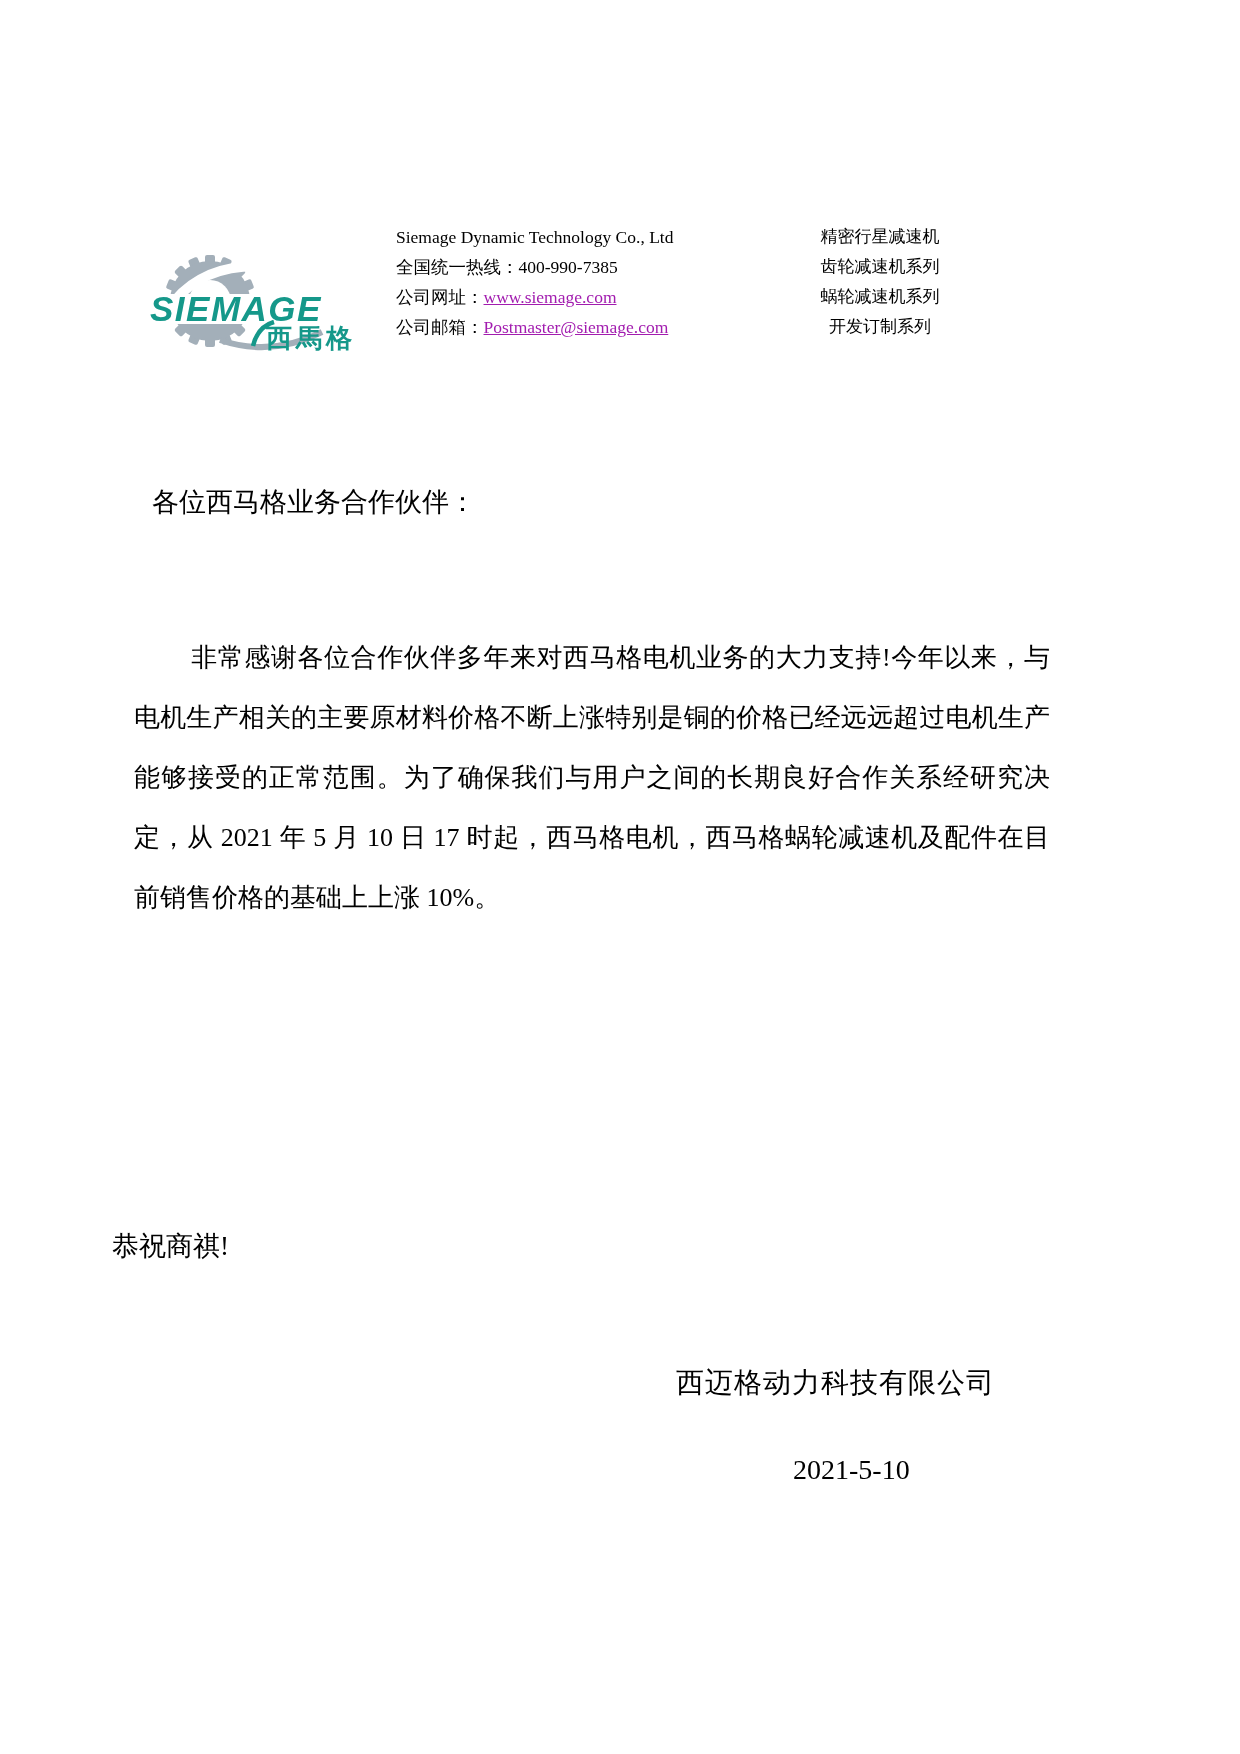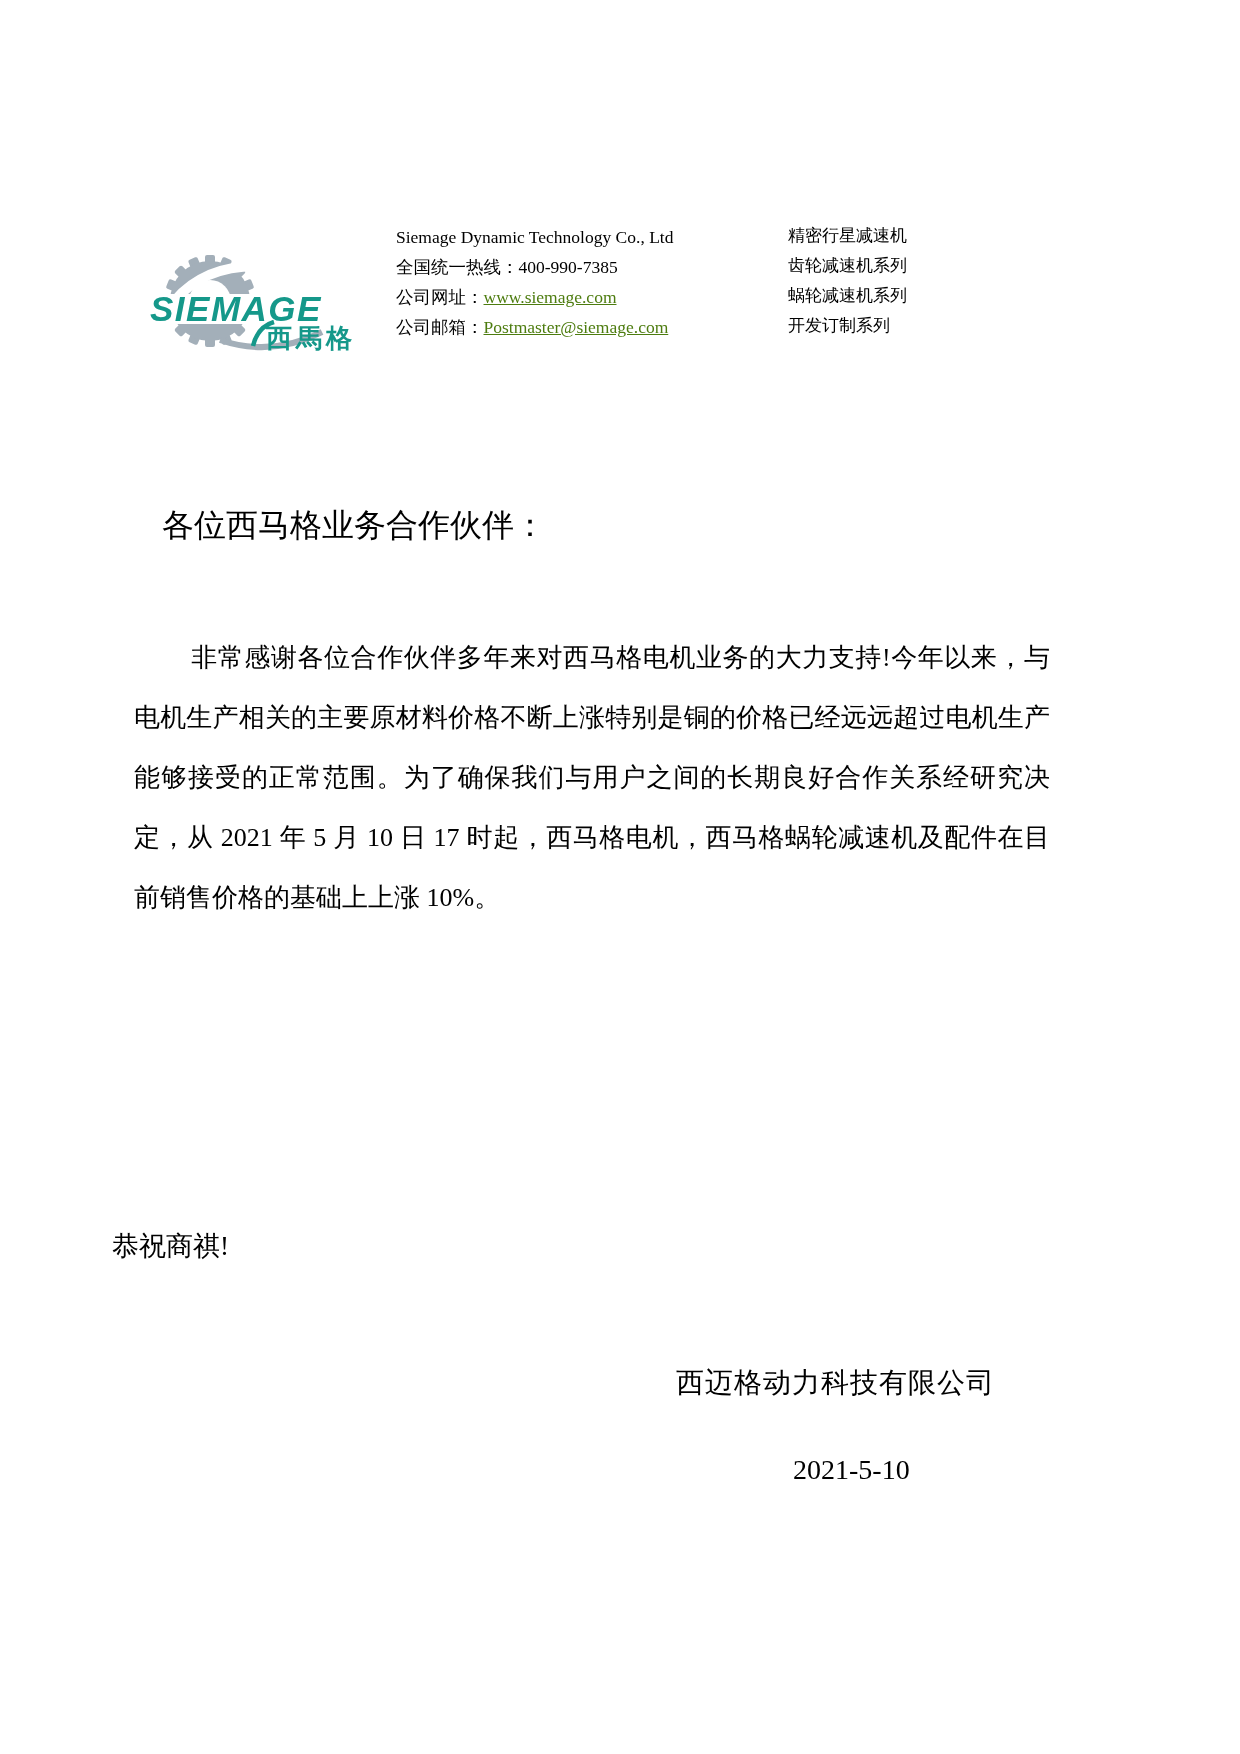--- a/index.html
+++ b/index.html
@@ -15,31 +15,31 @@
   }
 
   
   .logo-box { position:absolute; left:150px; top:248px; width:210px; height:106px;text-align:right; }
 
   .hdr-center {
     position:absolute; left:396px; top:222px;
     font-size:17.5px; line-height:30px; white-space:nowrap;
   }
   .hdr-center .line { height:30px; }
-  .hdr-link { color:#4d7c0f; text-decoration:underline; cursor:pointer; }
+  .hdr-link { color:#a21caf; text-decoration:underline; cursor:pointer; }
 
   .hdr-products {
     position:absolute; left:788px; top:222px; width:184px;
-    text-align:left; font-size:17px; line-height:30px;font-family:Liberation Mono, monospace;
+    text-align:center; font-size:17px; line-height:30px;
   }
 
   
   .salutation {
-    position:absolute; left:98px; top:504px;
-    font-size:32px; text-indent:2em; white-space:nowrap;
+    position:absolute; left:98px; top:484px;
+    font-size:27px; text-indent:2em; white-space:nowrap;
   }
   .para {
     position:absolute; left:98px; width:916px;
     font-size:26px; line-height:60px;
     text-align:justify; text-justify:inter-character;
     text-indent:2.2em;
     margin-left:36px;
   }
   .para-1 { top:628px; }
   .para-2 { top:1008px; }

